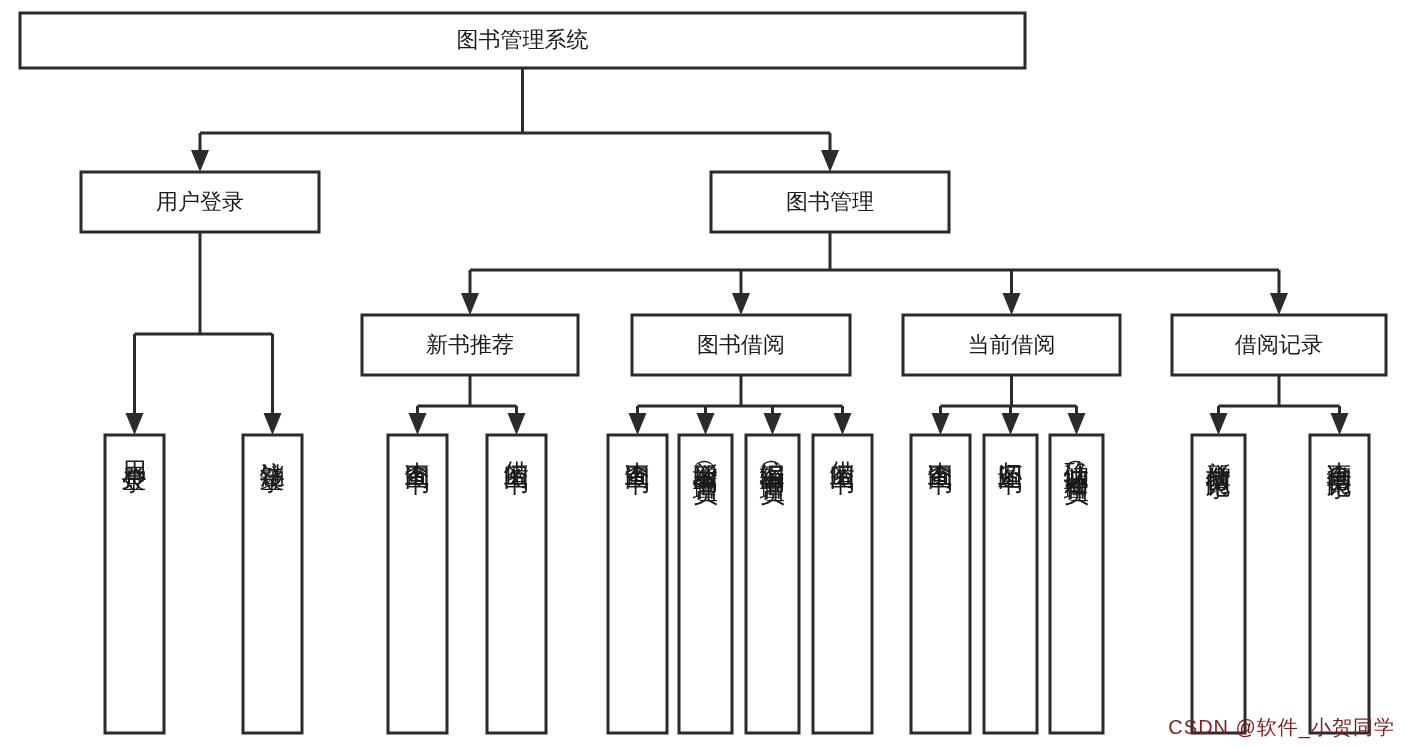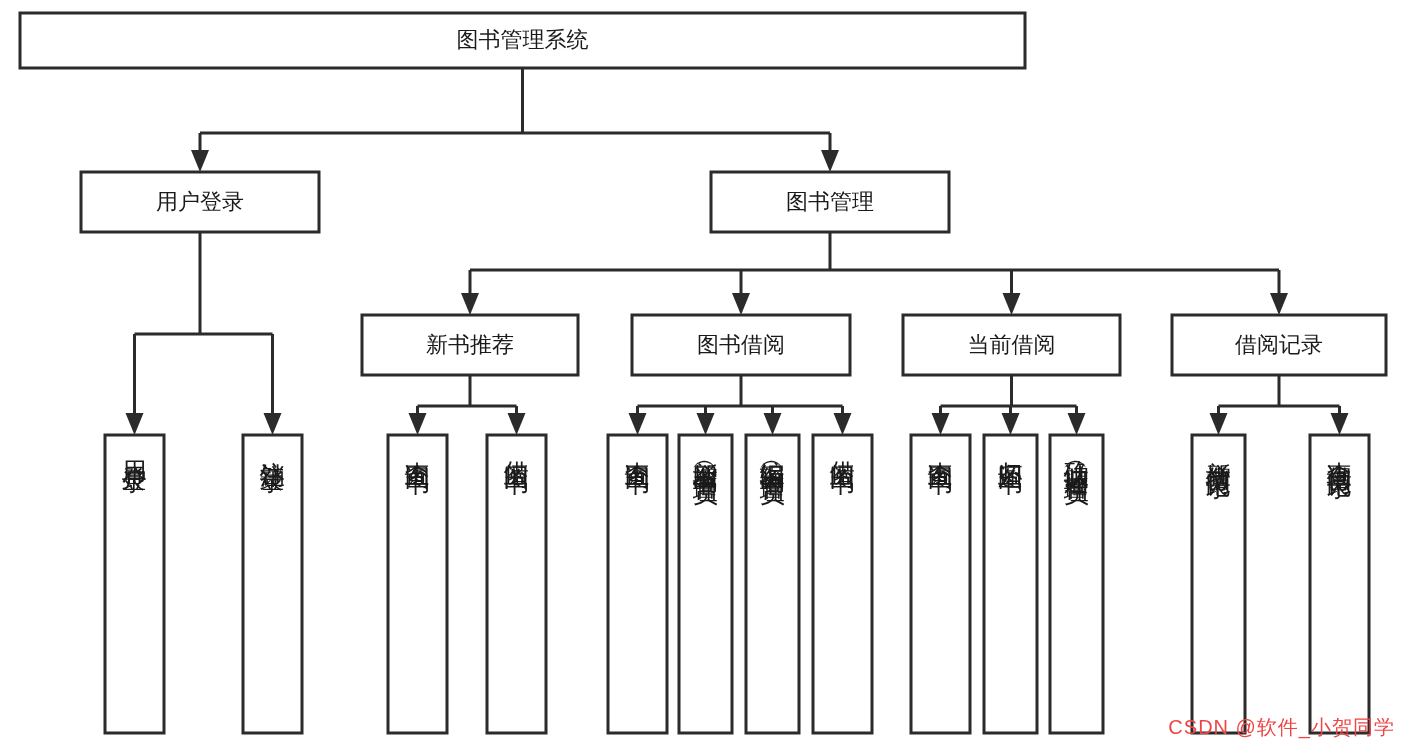--- a/index.html
+++ b/index.html
@@ -65,21 +65,21 @@
     color: #1a1a1a;
     white-space: nowrap;
     padding-top: 6px;
   }
   .watermark {
     position: absolute;
     right: 10px;
     bottom: 6px;
     font-family: "Liberation Sans", "DejaVu Sans", sans-serif;
     font-size: 20px;
-    color: #ef4444;
+    color: #7f1d1d;
     letter-spacing: 1px;
     white-space: nowrap;
   }
 </style>
 </head>
 <body>
 
 <div id="diagram-root">
   <svg class="diagram" viewBox="0 0 1405 747">
     <g id="connectors-layer">

